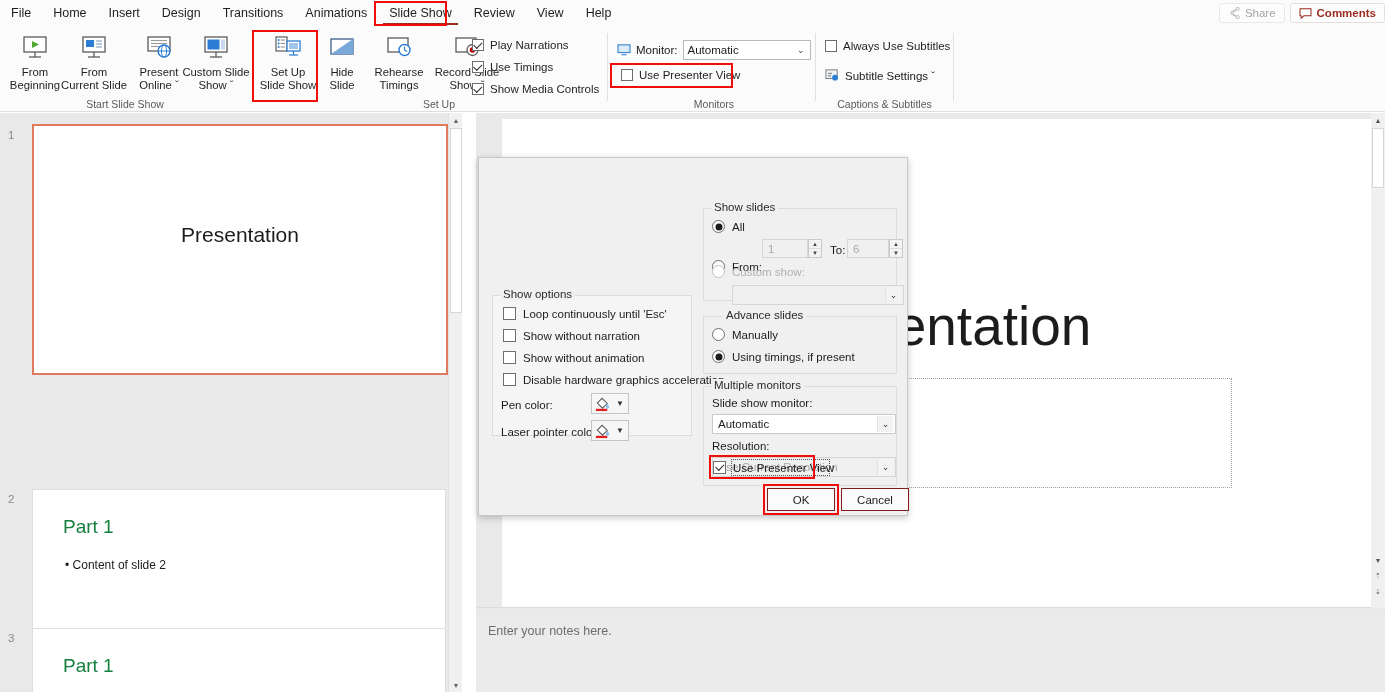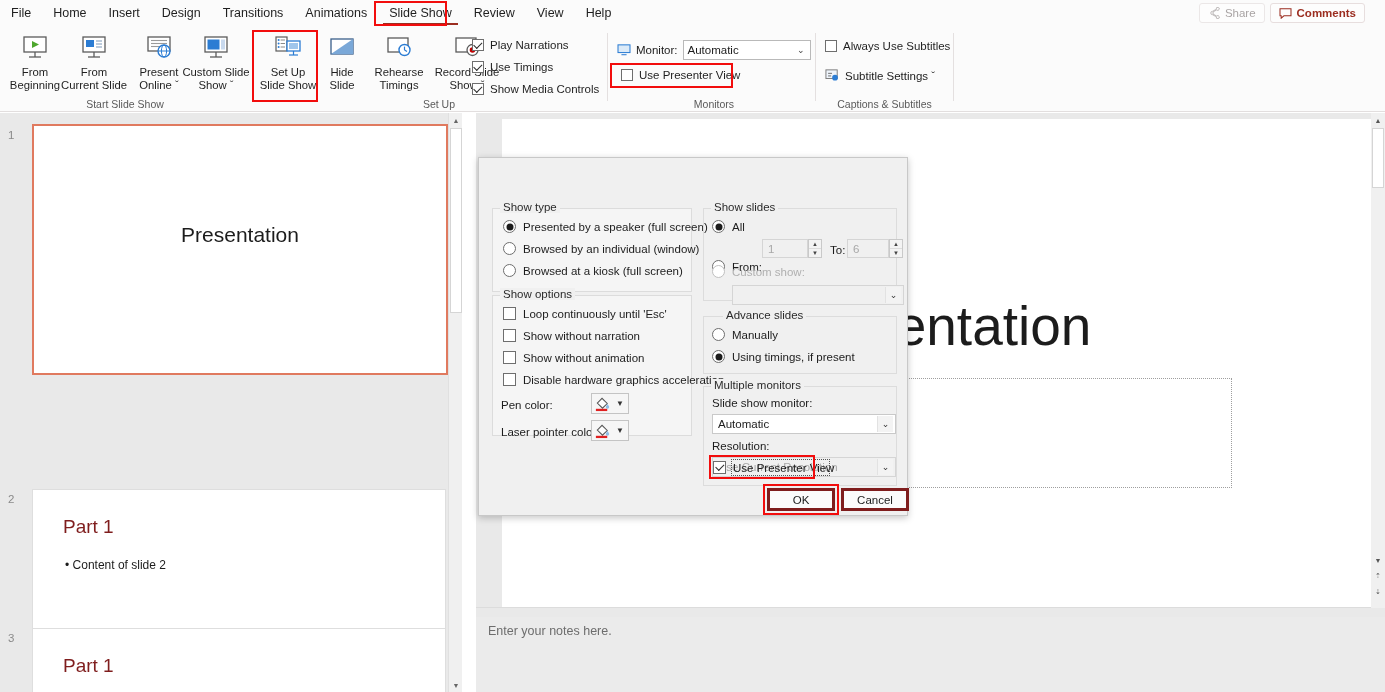--- a/index.html
+++ b/index.html
@@ -30,21 +30,21 @@
   }
   .tab.active .tab-underline {
     position: absolute; left: 5px; right: 5px; bottom: 1px; height: 2.5px;
     background: #9b2d20;
   }
   .tab-hilite {
     position: absolute; left: 374px; top: 1px; width: 73px; height: 25px;
     border: 2.5px solid #f20d0d; pointer-events: none;
   }
   .topright {
-    position: absolute; right: 20px; top: 3px; display: flex; gap: 5px; align-items: center;
+    position: absolute; right: 0; top: 3px; display: flex; gap: 5px; align-items: center;
   }
   .tr-btn {
     display: flex; align-items: center; gap: 5px;
     padding: 3px 8px; border: 1px solid #e6e0e0; border-radius: 3px;
     background: #fdfdfd; font-size: 11.5px; white-space: nowrap;
   }
   .tr-btn.share { color: #a9a4a4; border-color: #ebe7e7; }
   .tr-btn.comments { color: #9b2d20; font-weight: bold; border-color: #e7dede; }
 
   
@@ -126,21 +126,21 @@
     background: #ffffff; position: relative; overflow: hidden;
     border: 1px solid #dedede;
   }
   .thumb.selected { border: 2px solid #e07a5f; }
   .th-title-center {
     position: absolute; left: 0; right: 0; top: 44%;
     text-align: center; font-size: 21px; color: #1c1c1c;
     transform: translateY(-50%);
   }
   .th-title-left {
-    position: absolute; left: 30px; top: 26px; font-size: 19px; color: #7f1d1d;
+    position: absolute; left: 30px; top: 26px; font-size: 19px; color: #15803d;
   }
   .th-bullet {
     position: absolute; left: 32px; top: 68px; font-size: 12px; color: #1c1c1c;
   }
   .th-scroll {
     position: absolute; right: 0; top: 0; width: 14px; height: 579px;
     background: #f0f0f0; border-left: 1px solid #e0e0e0;
   }
   .th-scroll .arrow-up, .th-scroll .arrow-dn {
     position: absolute; left: 0; width: 14px; height: 14px;
@@ -287,21 +287,21 @@
     display: flex; align-items: center; padding: 0 5px; font-size: 11.5px;
   }
   .combo .cv {
     position: absolute; right: 2px; top: 1px; bottom: 1px; width: 16px;
     display: flex; align-items: center; justify-content: center;
     font-size: 9px; color: #333; background: #f3f3f3; border-left: 1px solid #e2e2e2;
   }
   .combo.dis { background: #f0f0f0; color: #a8a8a8; border-color: #d5d5d5; }
   .dlgbtn {
     position: absolute; width: 68px; height: 23px;
-    border: 3px solid #7f1d1d; background: #fbfbfb;
+    border: 1px solid #7f1d1d; background: #fbfbfb;
     display: flex; align-items: center; justify-content: center;
     font-size: 11.5px; color: #1c1c1c;
   }
   .hl-box { position: absolute; border: 2.5px solid #f20d0d; pointer-events: none; }
   .dotted-focus {
     position: absolute; border: 1px dotted #555; pointer-events: none;
   }
 </style>
 </head>
 <body>
@@ -549,35 +549,20 @@
       <div class="ms-btn" style="top:0;">▲</div>
       <div class="thumbbar"></div>
       <div class="ms-btn" style="top:440px;">▼</div>
       <div class="ms-btn" style="top:456px;">⇡</div>
       <div class="ms-btn" style="top:472px;">⇣</div>
     </div>
   </div>
 
   <div class="dialog">
 
-    <div class="gbox" style="left:13px; top:50px; width:200px; height:84px;">
-      <div class="gbox-legend">Show type</div>
-      <div class="radio-row" style="left:10px; top:11px;">
-        <span class="rad on"></span>
-        <span>Presented by a speaker (full screen)</span>
-      </div>
-      <div class="radio-row" style="left:10px; top:33px;">
-        <span class="rad"></span>
-        <span>Browsed by an individual (window)</span>
-      </div>
-      <div class="radio-row" style="left:10px; top:55px;">
-        <span class="rad"></span>
-        <span>Browsed at a kiosk (full screen)</span>
-      </div>
-    </div>
 
     <div class="gbox" style="left:13px; top:137px; width:200px; height:141px;">
       <div class="gbox-legend">Show options</div>
       <div class="check-row" style="left:10px; top:11px;">
         <span class="cbx2"></span>
         <span>Loop continuously until 'Esc'</span>
       </div>
       <div class="check-row" style="left:10px; top:33px;">
         <span class="cbx2"></span>
         <span>Show without narration</span>

